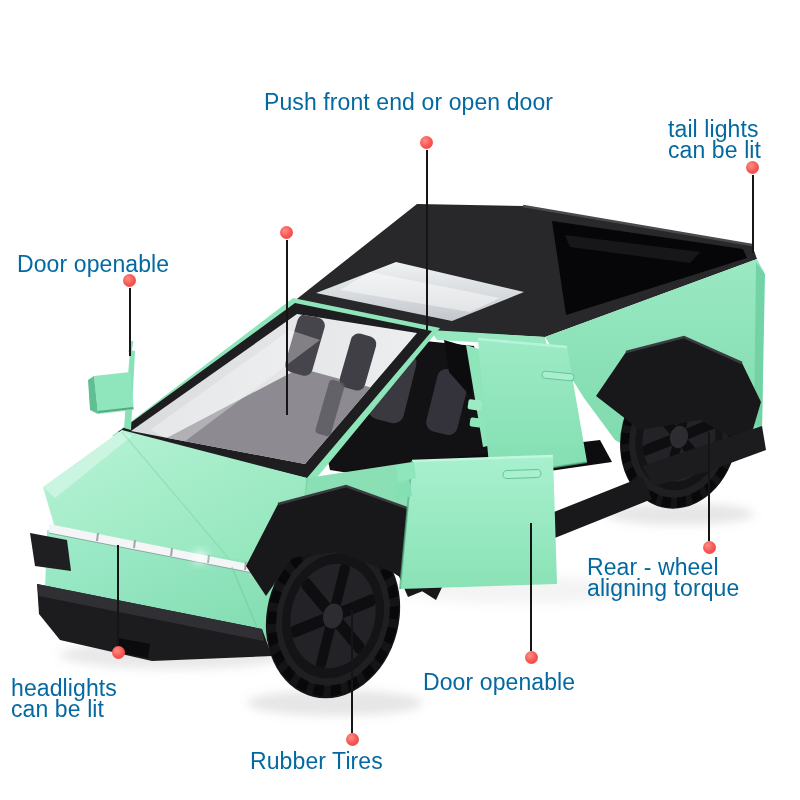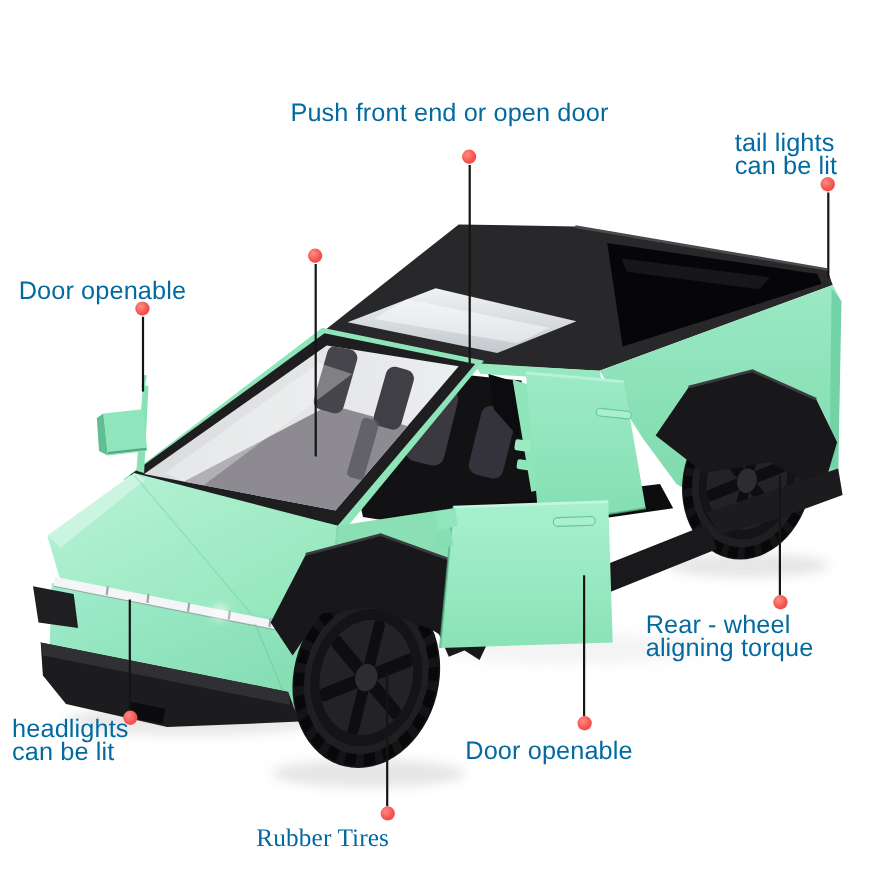--- a/index.html
+++ b/index.html
@@ -274,35 +274,35 @@
     <div class="callout-dot" style="left:703px;top:541px;"></div>
     <div class="callout-text" style="left:587px;top:557px;width:240px;">
       <div>Rear - wheel</div>
       <div>aligning torque</div>
     </div>
   </div>
 
   <div class="callout">
     <div class="callout-line" style="left:117px;top:545px;height:101px;"></div>
     <div class="callout-dot" style="left:112px;top:646px;"></div>
-    <div class="callout-text" style="left:11px;top:652px;width:220px;">
+    <div class="callout-text" style="left:11px;top:678px;width:220px;">
       <div>headlights</div>
       <div>can be lit</div>
     </div>
   </div>
 
   <div class="callout">
     <div class="callout-line" style="left:530px;top:523px;height:128px;"></div>
     <div class="callout-dot" style="left:525px;top:651px;"></div>
     <div class="callout-text" style="left:423px;top:672px;width:220px;">
       <div>Door openable</div>
     </div>
   </div>
 
   <div class="callout">
     <div class="callout-line" style="left:351px;top:610px;height:123px;"></div>
     <div class="callout-dot" style="left:346px;top:733px;"></div>
-    <div class="callout-text" style="left:233px;top:751px;width:220px;font-family:Liberation Serif, serif;">
+    <div class="callout-text" style="left:250px;top:751px;width:220px;">
       <div>Rubber Tires</div>
     </div>
   </div>
 
 </div>
 
 </body></html>

